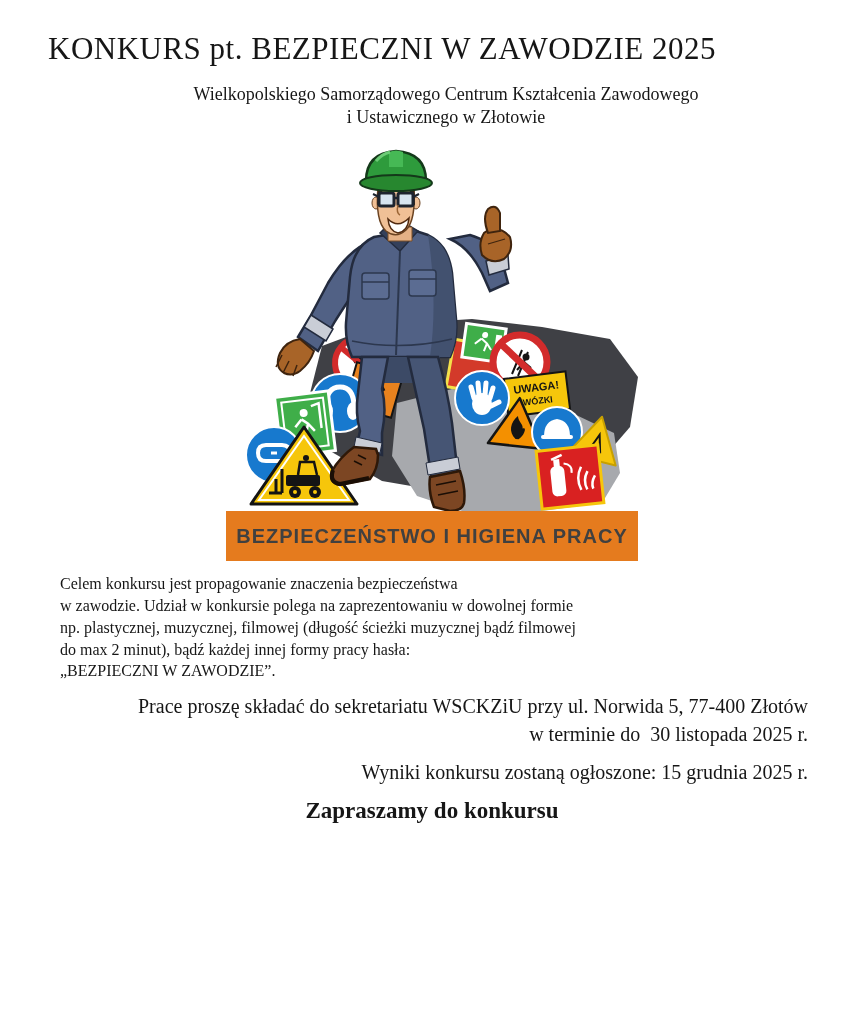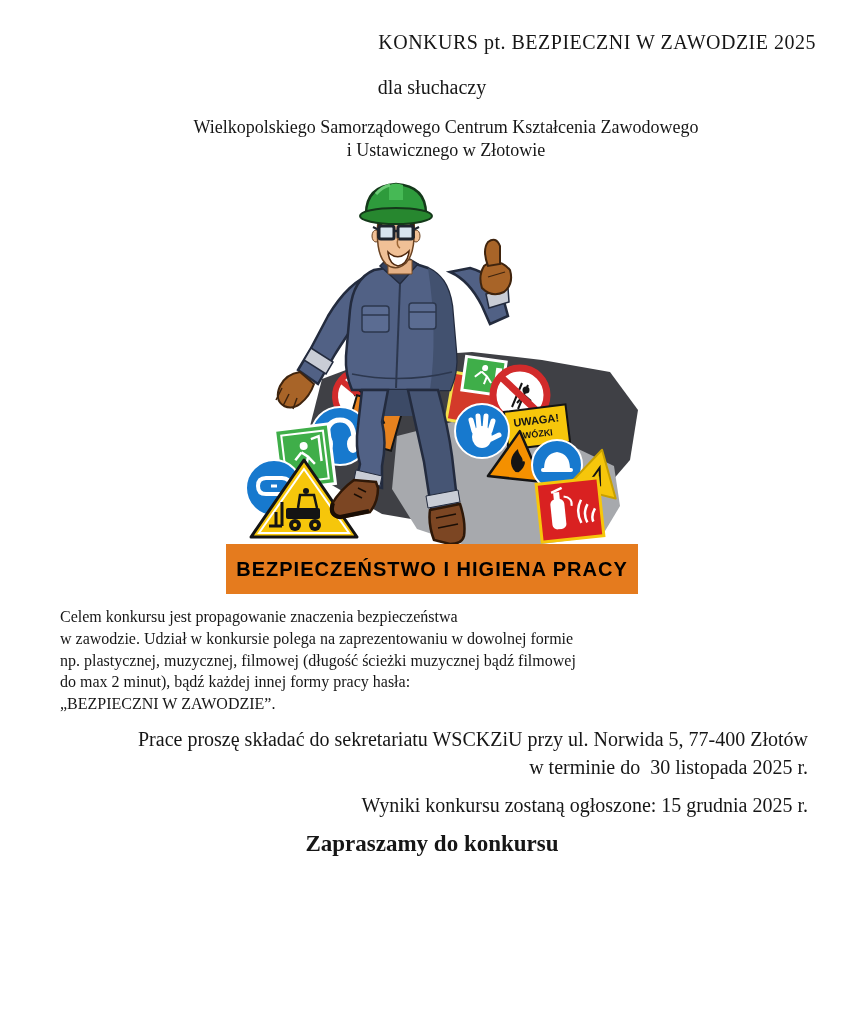--- a/index.html
+++ b/index.html
@@ -8,24 +8,24 @@
     width: 864px;
     height: 1024px;
     margin: 0 auto;
     background: #ffffff;
     overflow: hidden;
     font-family: "Liberation Serif", serif;
     color: #161616;
   }
   .title {
     margin: 30px 48px 0;
-    font-size: 20px;
+    font-size: 31px;
     font-weight: normal;
     letter-spacing: 0.5px;
-    text-align: right;
+    text-align: left;
     line-height: 1.2;
     font-family: Liberation Serif, serif;
   }
   .subtitle {
     margin: 20px 0 0;
     font-size: 20px;
     text-align: center;
     line-height: 1.3;
   }
   .institution {
@@ -49,21 +49,21 @@
     background: #E57B1E;
     display: flex;
     align-items: center;
     justify-content: center;
   }
   .bhp-banner span {
     font-family: "Liberation Sans", sans-serif;
     font-weight: bold;
     font-size: 20px;
     letter-spacing: 1px;
-    color: #000000;
+    color: #404040;
     white-space: nowrap;
   }
   .body-text {
     margin: 12px 60px 0;
     font-size: 16px;
     line-height: 1.36;
     text-align: left;
     white-space: pre-line;
   }
   .left-text {
@@ -84,21 +84,20 @@
     font-weight: bold;
   }
 </style>
 </head>
 <body>
 
 <div class="page">
 
   <h1 class="title">KONKURS pt. BEZPIECZNI W ZAWODZIE 2025</h1>
 
-  <p class="subtitle">dla słuchaczy</p>
 
   <p class="institution">Wielkopolskiego Samorządowego Centrum Kształcenia Zawodowego
 i Ustawicznego w Złotowie</p>
 
   <figure class="illustration" style="margin-top:12px;">
     <svg width="440" height="370" viewBox="0 0 440 370" xmlns="http://www.w3.org/2000/svg">
 
       <polygon points="110,205 150,190 200,182 260,178 330,186 398,198 426,236 418,286 380,330 320,350 240,352 170,340 118,310 96,260" fill="#3F4045"></polygon>
       <polygon points="185,262 240,248 302,258 360,272 402,292 408,332 390,362 330,370 250,370 205,355 180,315" fill="#A7A9AD"></polygon>
 

